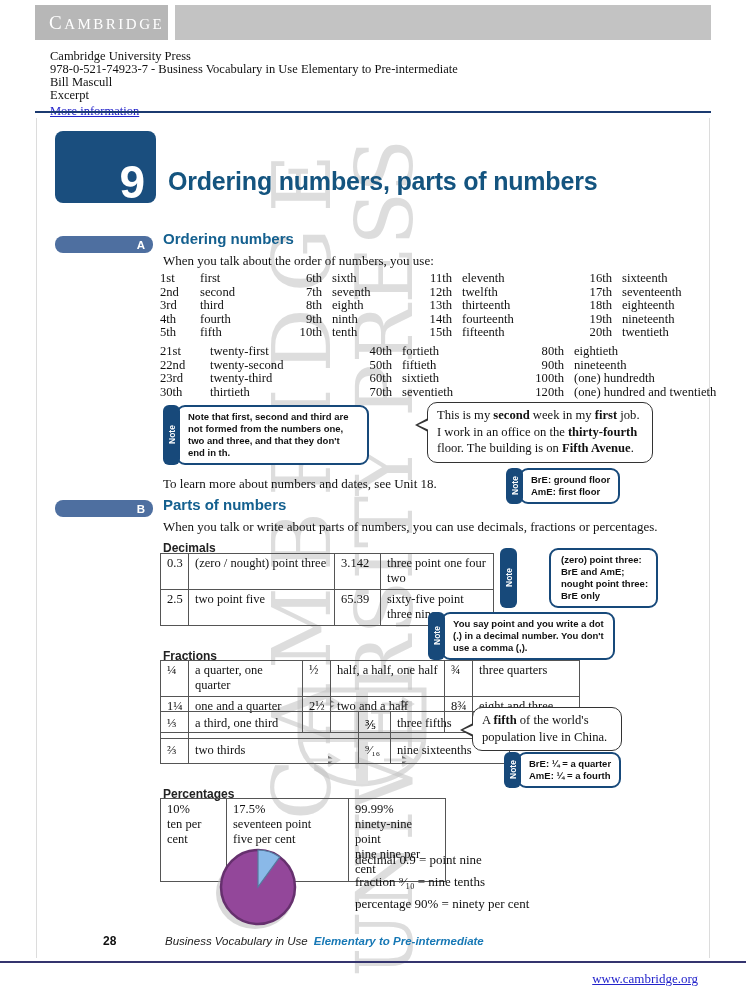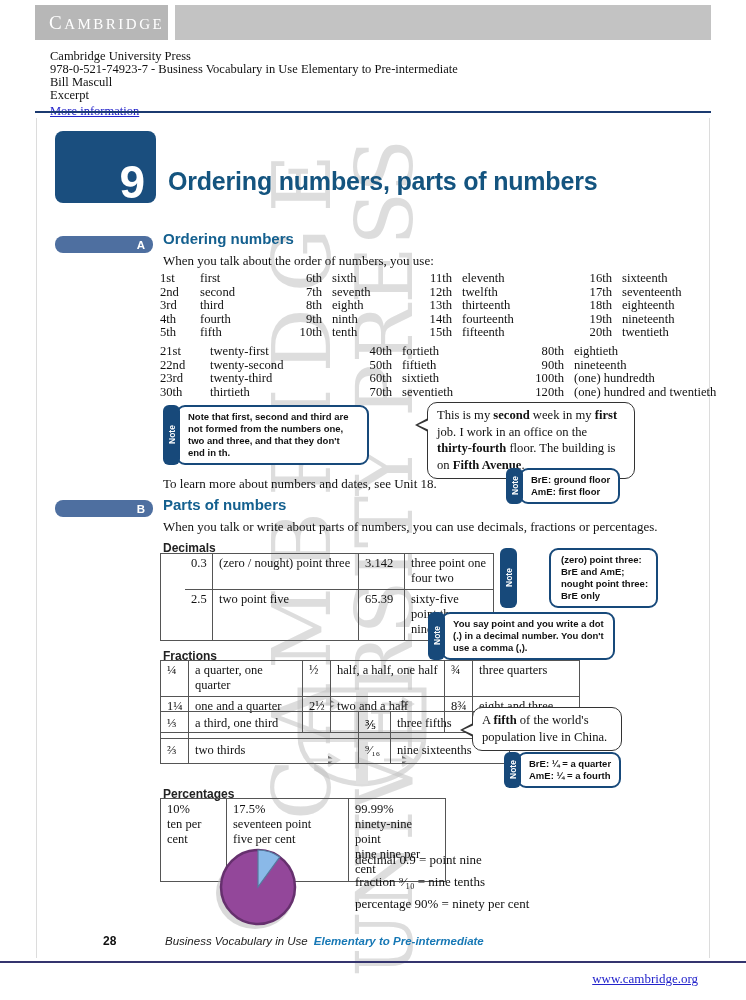--- a/index.html
+++ b/index.html
@@ -63,21 +63,21 @@
   .ord2 .orow { grid-template-columns:40px 128px 44px 98px 54px auto; }
   .onum { text-align:right; } .onum-first { text-align:left; }
 
   
   .btable { position:absolute; border:1px solid #555; font-size:12.5px; color:#111; background:transparent; }
   .trow { display:grid; border-bottom:1px solid #555; }
   .trow:last-child { border-bottom:none; }
   .td { border-right:1px solid #555; padding:2px 6px 3px 6px; }
   .td:last-child { border-right:none; }
   .dectable { left:160px; top:553px; width:334px; }
-  .dectable .trow { grid-template-columns:28px 146px 46px auto;margin-left:24px; }
+  .dectable .trow { grid-template-columns:28px 146px 46px auto; }
   .fractable1 { left:160px; top:660px; width:420px; }
   .fractable1 .trow { grid-template-columns:28px 114px 28px 114px 28px auto; }
   .fractable2 { left:160px; top:711px; width:350px; }
   .fractable2 .trow { grid-template-columns:28px 170px 32px auto; }
   .fractable2 .td { padding-top:4px; padding-bottom:5px; }
   .pcttable { left:160px; top:798px; width:286px; display:grid; grid-template-columns:66px 122px auto;
               position:absolute; border:1px solid #555; font-size:12.5px; color:#111; }
   .pctcell { border-right:1px solid #555; padding:3px 16px 4px 6px; }
   .pctcell:last-child { border-right:none; }
   .pct-w { white-space:pre-line; line-height:15px; }
@@ -97,21 +97,21 @@
   .note-dot      { left:428px; top:612px; } .note-dot .note-body { width:174px; }
   .note-quarter  { left:504px; top:752px; }
 
   
   .bubble { position:absolute; border:1.5px solid #333; border-radius:10px; background:#fff;
             padding:4px 9px 5px 9px; font-size:12.6px; line-height:16.5px; color:#111; }
   .bubble::before { content:''; position:absolute; left:-13px; top:15px; width:0; height:0;
             border-style:solid; border-width:7px 13px 7px 0; border-color:transparent #333 transparent transparent; }
   .bubble::after { content:''; position:absolute; left:-10px; top:17px; width:0; height:0;
             border-style:solid; border-width:5px 11px 5px 0; border-color:transparent #fff transparent transparent; }
-  .bubble-job { left:427px; top:402px; width:208px; }
+  .bubble-job { left:427px; top:402px; width:226px; }
   .bubble-china { left:472px; top:707px; width:150px; }
   .seg.b { font-weight:bold; }
 
   
   .pie-wrap { position:absolute; left:212px; top:845px; }
   .pie-lines { position:absolute; left:355px; top:849px; font-size:13px; line-height:22px; color:#111; }
 
   
   .pg-num { position:absolute; left:103px; top:934px; font-family:"Liberation Sans", sans-serif;
             font-weight:bold; font-size:12px; color:#111; }

